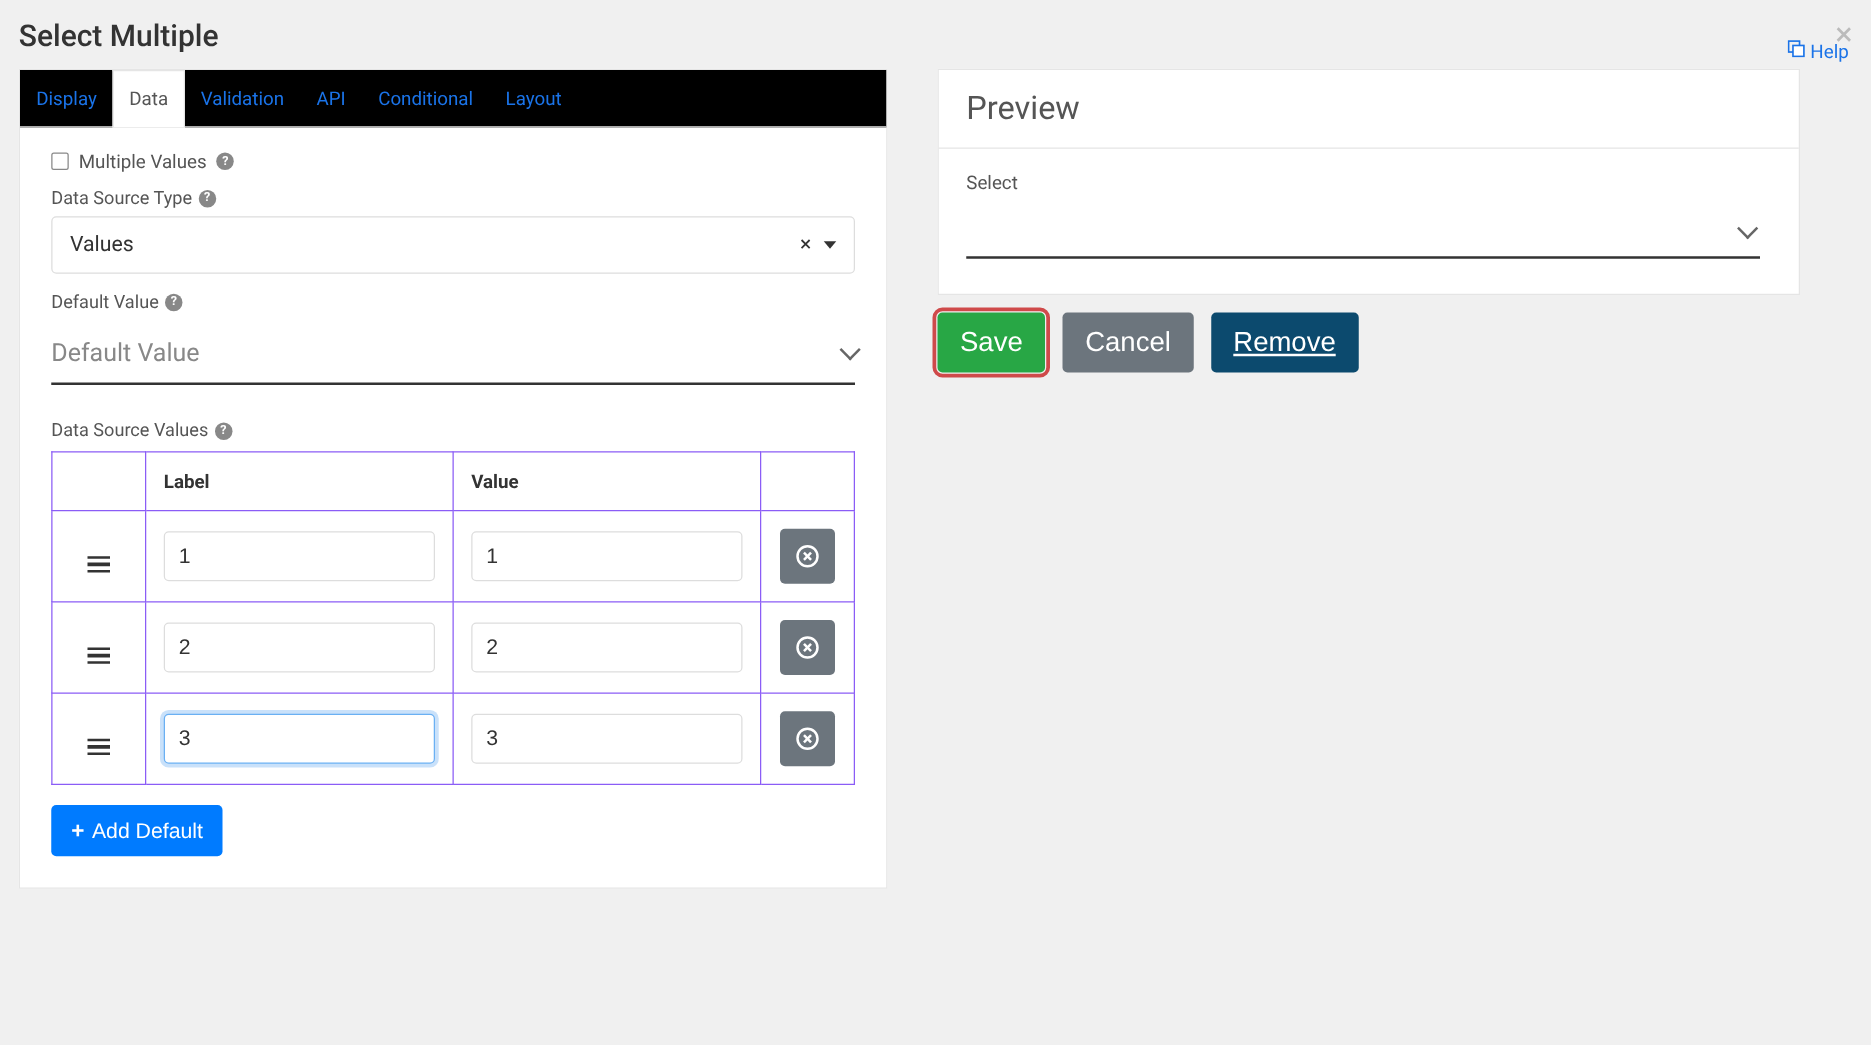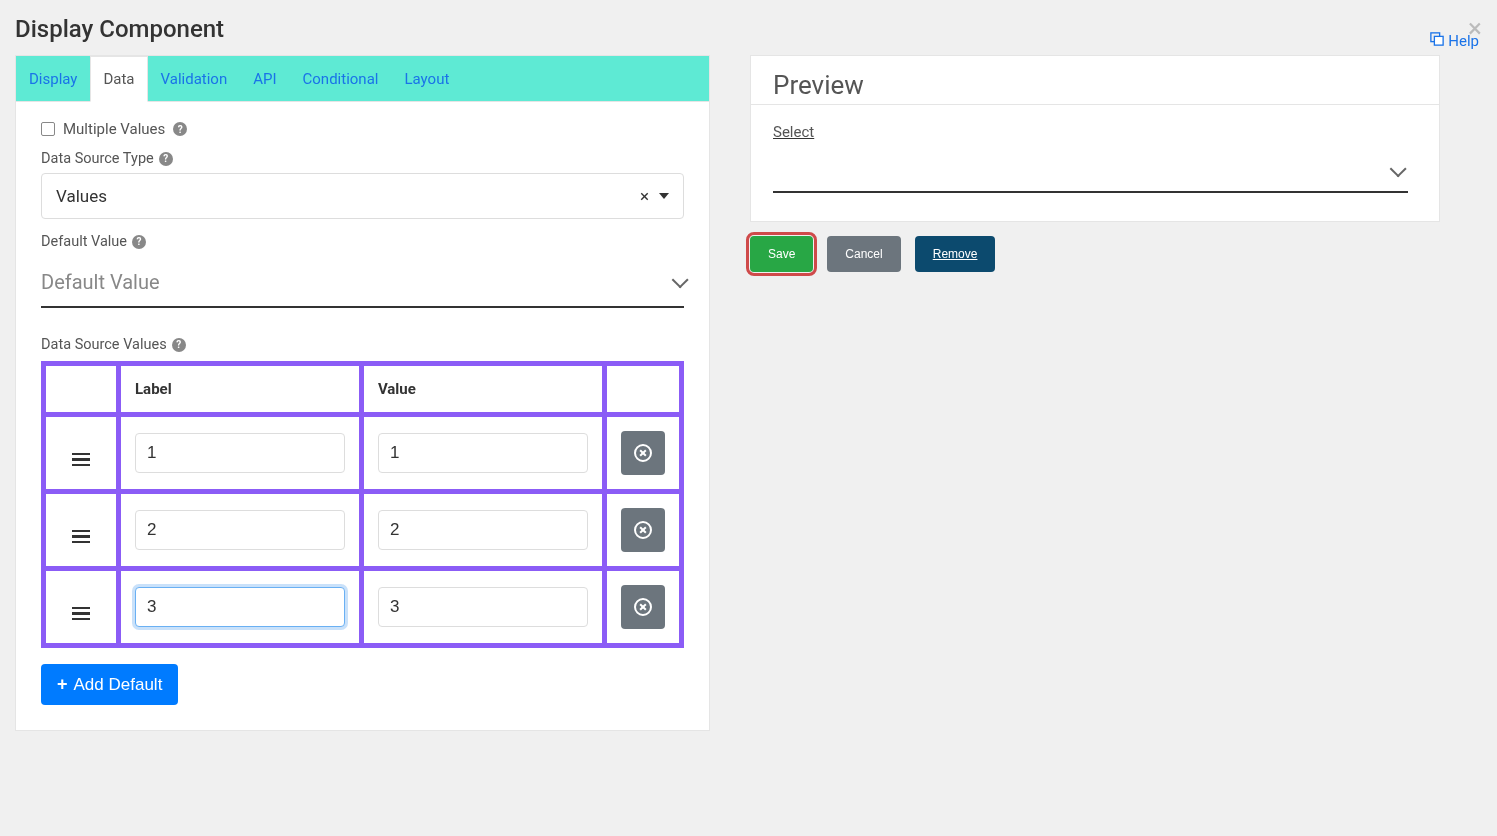--- a/index.html
+++ b/index.html
@@ -56,21 +56,21 @@
   width: 695px;
   background: #fff;
   border: 1px solid #e5e5e5;
 }
 .right-col {
   width: 690px;
 }
 .tabs {
   display: flex;
   border-bottom: 1px solid #e5e5e5;
-  background: #5eead4;
+  background: #000000;
 }
 .tab {
   padding: 13px 12px;
   font-size: 15px;
   color: #1a73e8;
   cursor: pointer;
   border: 1px solid transparent;
   border-bottom: none;
   background: transparent;
   margin-bottom: -1px;
@@ -162,21 +162,21 @@
   color: #333;
 }
 
 .data-table {
   border: 1px solid #e5e5e5;
   border-collapse: collapse;
   width: 100%;
   margin-top: 8px;
 }
 .data-table th, .data-table td {
-  border: 5px solid #8b5cf6;
+  border: 1px solid #8b5cf6;
   padding: 14px 14px;
   text-align: left;
   vertical-align: middle;
 }
 .data-table th {
   font-size: 15px;
   font-weight: 700;
   color: #333;
 }
 .drag-col { width: 75px; text-align: center !important; }
@@ -247,29 +247,27 @@
 .plus {
   font-size: 18px;
   font-weight: bold;
 }
 
 .preview-card {
   background: #fff;
   border: 1px solid #e5e5e5;
 }
 .preview-header {
-  padding: 4px 22px;
+  padding: 16px 22px;
   border-bottom: 1px solid #e5e5e5;
   font-size: 26px;
   color: #555;
-  margin-top: 10px;
 }
 .preview-body {
   padding: 18px 31px 28px 22px;
-  text-decoration: underline;
 }
 .preview-label {
   font-size: 15px;
   color: #555;
   margin-bottom: 10px;
 }
 .preview-select {
   border: none;
   border-bottom: 2px solid #333;
   height: 42px;
@@ -278,40 +276,40 @@
   align-items: center;
   padding-right: 6px;
 }
 .action-buttons {
   margin-top: 14px;
   display: flex;
   gap: 14px;
 }
 .btn {
   padding: 11px 18px;
-  font-size: 12px;
+  font-size: 22px;
   border: none;
   border-radius: 4px;
   cursor: pointer;
   color: #fff;
 }
 .btn-save {
   background: #28a745;
   outline: 3px solid #cf4a4a;
   outline-offset: 1px;
 }
 .btn-cancel { background: #6c757d; }
 .btn-remove { background: #0c4a6e; text-decoration: underline; }
 </style>
 </head>
 <body>
 
 <div class="modal">
   <div class="title-row">
-    <div class="title">Display Component</div>
+    <div class="title">Select Multiple</div>
     <div class="close-x">×</div>
   </div>
   <a class="help-link">
     <span class="help-icon">
       <svg viewBox="0 0 16 16" fill="#1a73e8">
           <rect x="1" y="1" width="10" height="10" stroke="#1a73e8" fill="none" stroke-width="1.5"></rect>
           <rect x="5" y="5" width="10" height="10" fill="#fff" stroke="#1a73e8" stroke-width="1.5"></rect>
         </svg>
     </span>
     <span>Help</span>

